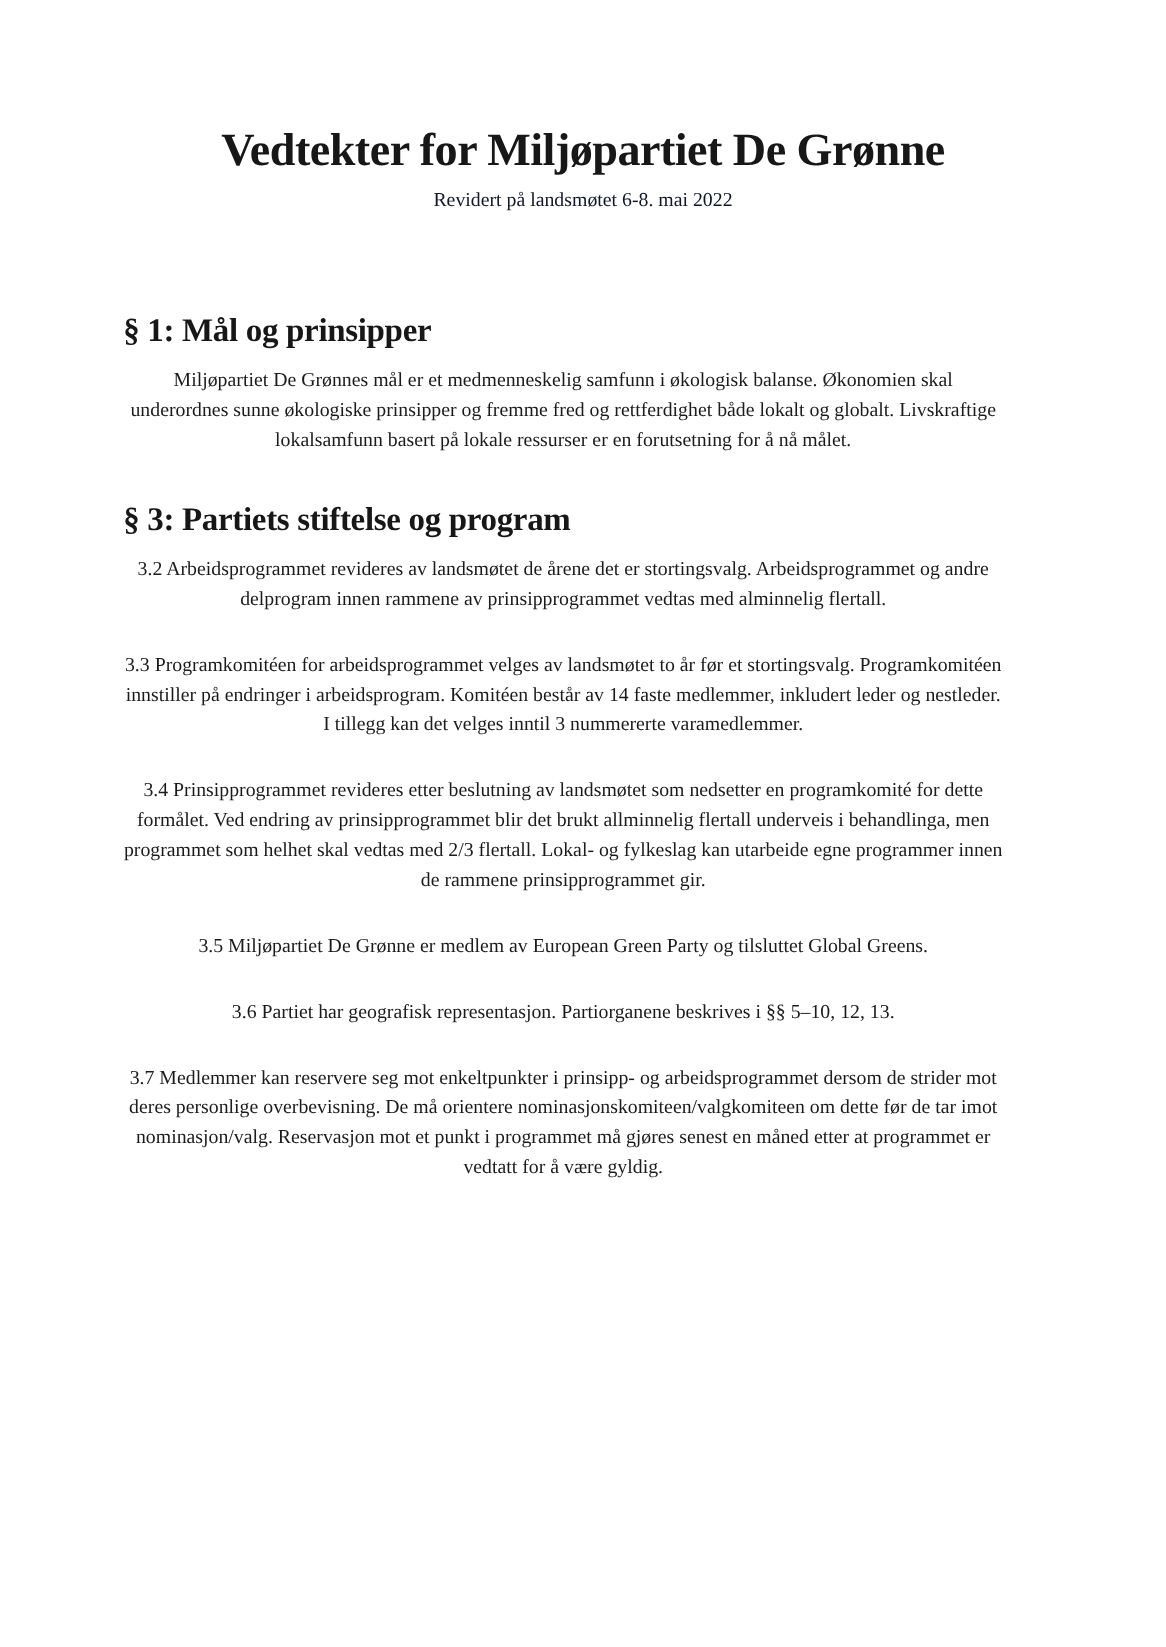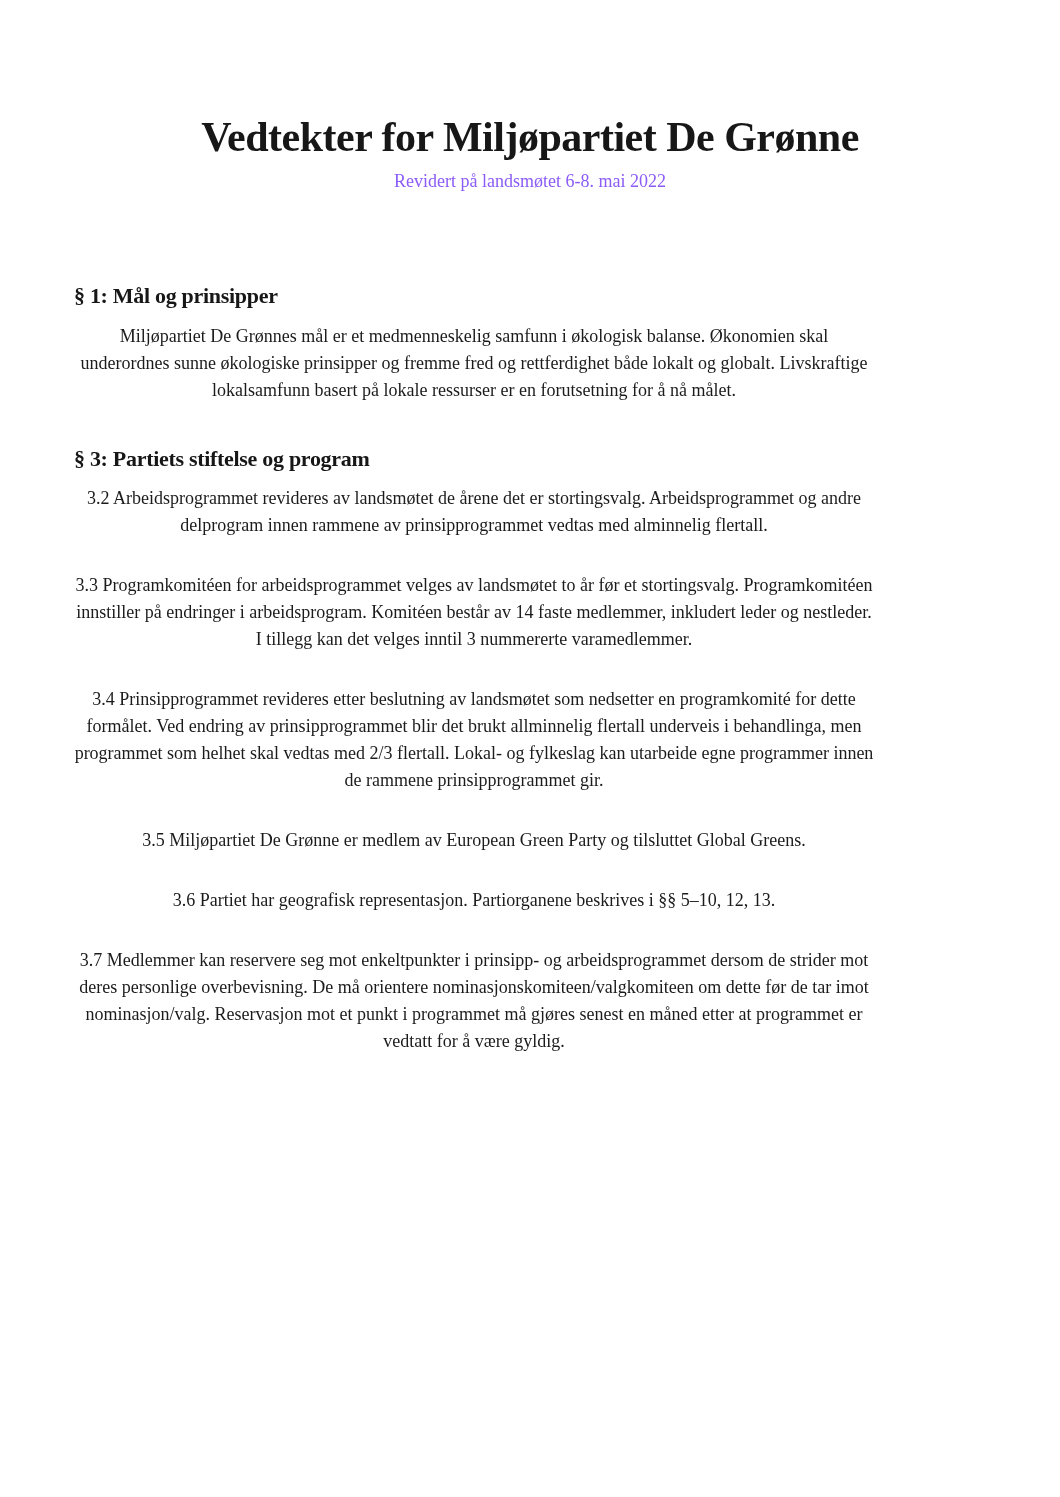--- a/index.html
+++ b/index.html
@@ -7,44 +7,44 @@
     padding: 0;
     background: #ffffff;
   }
   .page {
     position: relative;
     width: 1060px;
     height: 1111px;
     margin: 0 auto;
     background: #ffffff;
     box-sizing: border-box;
-    padding: 0 74px;
+    padding: 0 112px;
     overflow: hidden;
     font-family: "Liberation Serif", "DejaVu Serif", serif;
     color: #1b1b1b;
   }
   .doc-title {
     margin: 112px 0 0 0;
     text-align: center;
     font-size: 42px;
     line-height: 1.2;
     font-weight: bold;
     letter-spacing: -0.5px;
     color: #171717;
   }
   .doc-subtitle {
     margin: 6px 0 12px 0;
     text-align: center;
     font-size: 18px;
     line-height: 27px;
-    color: #8b5cf6;
+    color: #0f172a;
   }
   .section-heading {
     margin: 42px 0 13px 0;
-    font-size: 22px;
+    font-size: 30px;
     line-height: 1.2;
     font-weight: bold;
     letter-spacing: -0.3px;
     color: #171717;
   }
   .section-heading.first {
     margin-top: 88px;
   }
   .body-par {
     margin: 0 0 33px 0;

